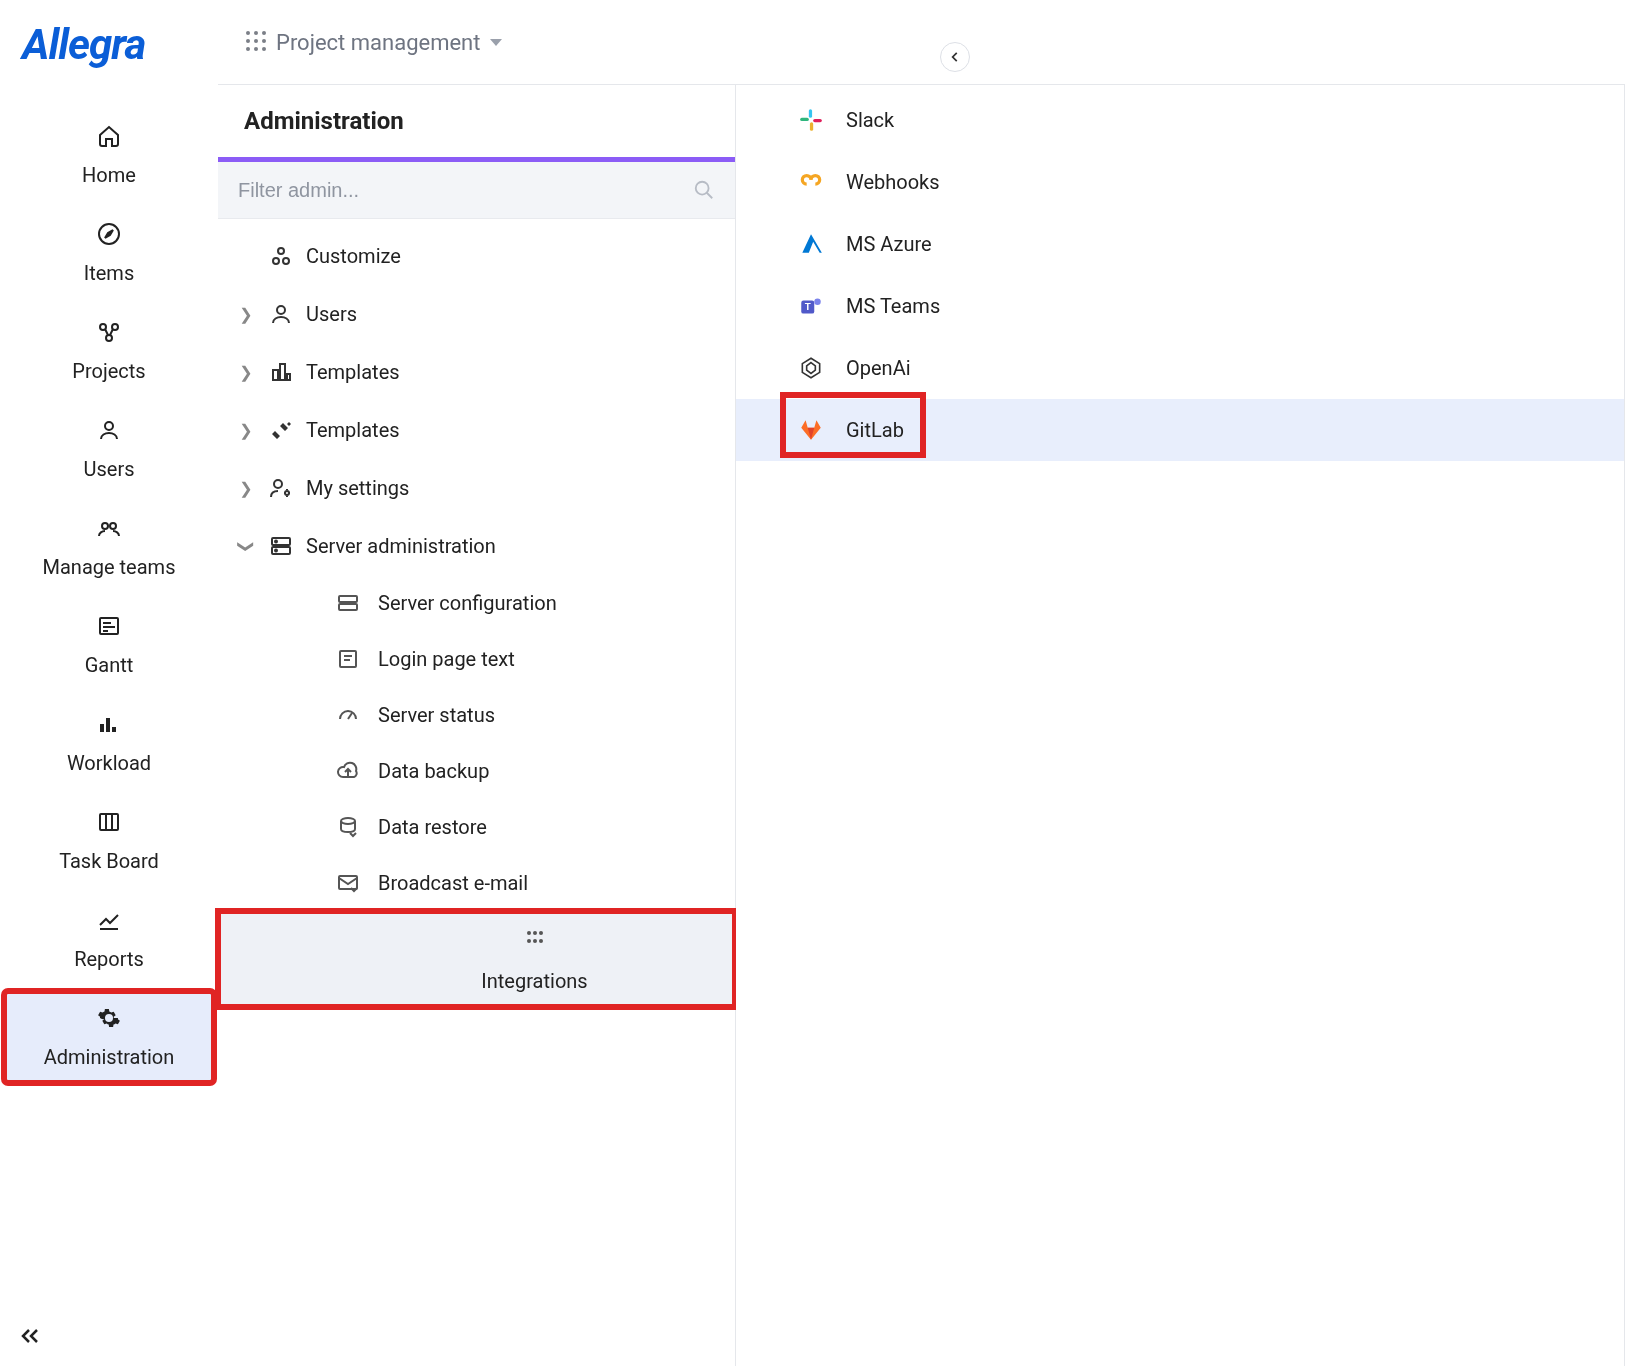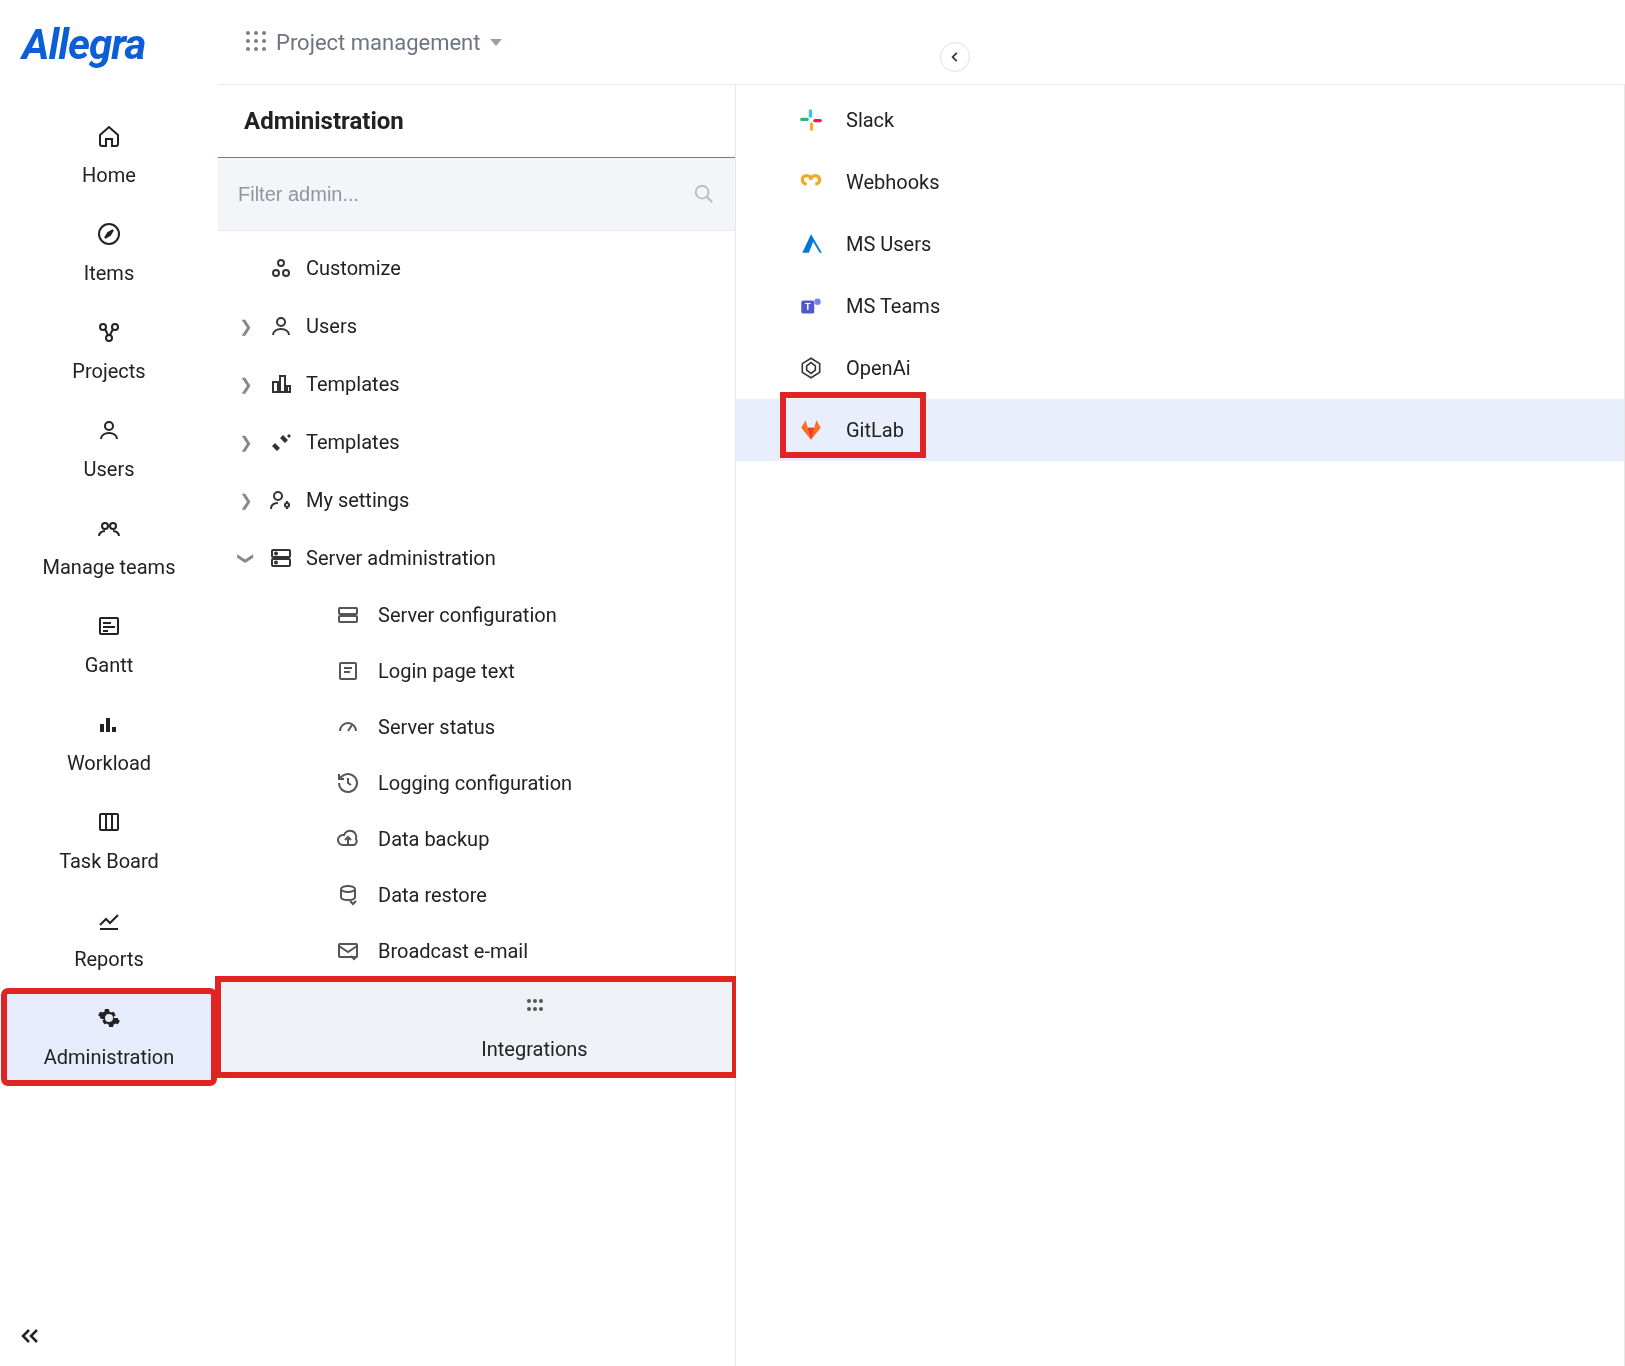--- a/index.html
+++ b/index.html
@@ -42,22 +42,22 @@
 .caret { width: 0; height: 0; border-left: 6px solid transparent; border-right: 6px solid transparent; border-top: 7px solid #9aa0ab; }
 
 .panels { display: flex; flex: 1; border-top: 1px solid #e5e7eb; }
 
 
 .admin-panel {
   width: 518px; border-right: 1px solid #e5e7eb; background: #fff; display: flex; flex-direction: column;
 }
 .admin-header { padding: 22px 26px; font-size: 24px; font-weight: 700; color: #222; }
 .admin-filter {
-  background: #f3f5f8; border-top: 1px solid #8b5cf6; border-bottom: 1px solid #e8eaee;
-  display: flex; align-items: center; padding: 0 20px; height: 74px;
+  background: #f3f5f8; border-top: 5px solid #8b5cf6; border-bottom: 1px solid #e8eaee;
+  display: flex; align-items: center; padding: 0 20px; height: 62px;
 }
 .admin-filter input {
   flex: 1; border: none; background: transparent; font-size: 20px; color: #6e7481; outline: none;
 }
 .admin-filter input::placeholder { color: #8f95a0; }
 .search-ic { color: #b7bcc5; }
 
 .admin-tree { padding: 8px 0; }
 .tree-row {
   display: flex; align-items: center; gap: 12px; padding: 16px 18px; font-size: 20px; cursor: pointer; color: #222;
@@ -359,30 +359,20 @@
             <div class="sub-row">
               <span class="sric">
                 <svg width="24" height="24" viewBox="0 0 24 24" fill="none" stroke="currentColor" stroke-width="2">
                     <path d="M4 16a8 8 0 1 1 16 0"></path>
                     <line x1="12" y1="16" x2="16" y2="10"></line>
                   </svg>
               </span>
               <span>Server status</span>
             </div>
 
-            <div class="sub-row">
-              <span class="sric">
-                <svg width="24" height="24" viewBox="0 0 24 24" fill="none" stroke="currentColor" stroke-width="2">
-                    <path d="M3 12a9 9 0 1 0 3-6.7L3 8"></path>
-                    <polyline points="3,3 3,8 8,8"></polyline>
-                    <polyline points="12,7 12,12 15,14"></polyline>
-                  </svg>
-              </span>
-              <span>Logging configuration</span>
-            </div>
 
             <div class="sub-row">
               <span class="sric">
                 <svg width="24" height="24" viewBox="0 0 24 24" fill="none" stroke="currentColor" stroke-width="2">
                     <path d="M7 18a5 5 0 1 1 1-9.9A6 6 0 0 1 20 12a4 4 0 0 1-2 6H7z"></path>
                     <polyline points="9,13 12,10 15,13"></polyline>
                     <line x1="12" y1="10" x2="12" y2="18"></line>
                   </svg>
               </span>
               <span>Data backup</span>
@@ -453,21 +443,21 @@
             </span>
             <span>Webhooks</span>
           </div>
 
           <div class="int-row">
             <span class="int-ic">
               <svg width="26" height="26" viewBox="0 0 24 24">
                   <polygon points="12,3 4,20 10,20 14,10 20,20 22,20" fill="#0078D4"></polygon>
                 </svg>
             </span>
-            <span>MS Users</span>
+            <span>MS Azure</span>
           </div>
 
           <div class="int-row">
             <span class="int-ic">
               <svg width="26" height="26" viewBox="0 0 24 24">
                   <rect x="3" y="7" width="12" height="12" rx="2" fill="#5059C9"></rect>
                   <text x="9" y="16" font-size="9" fill="#fff" text-anchor="middle" font-weight="bold">T</text>
                   <circle cx="18" cy="8" r="3" fill="#7B83EB"></circle>
                 </svg>
             </span>

